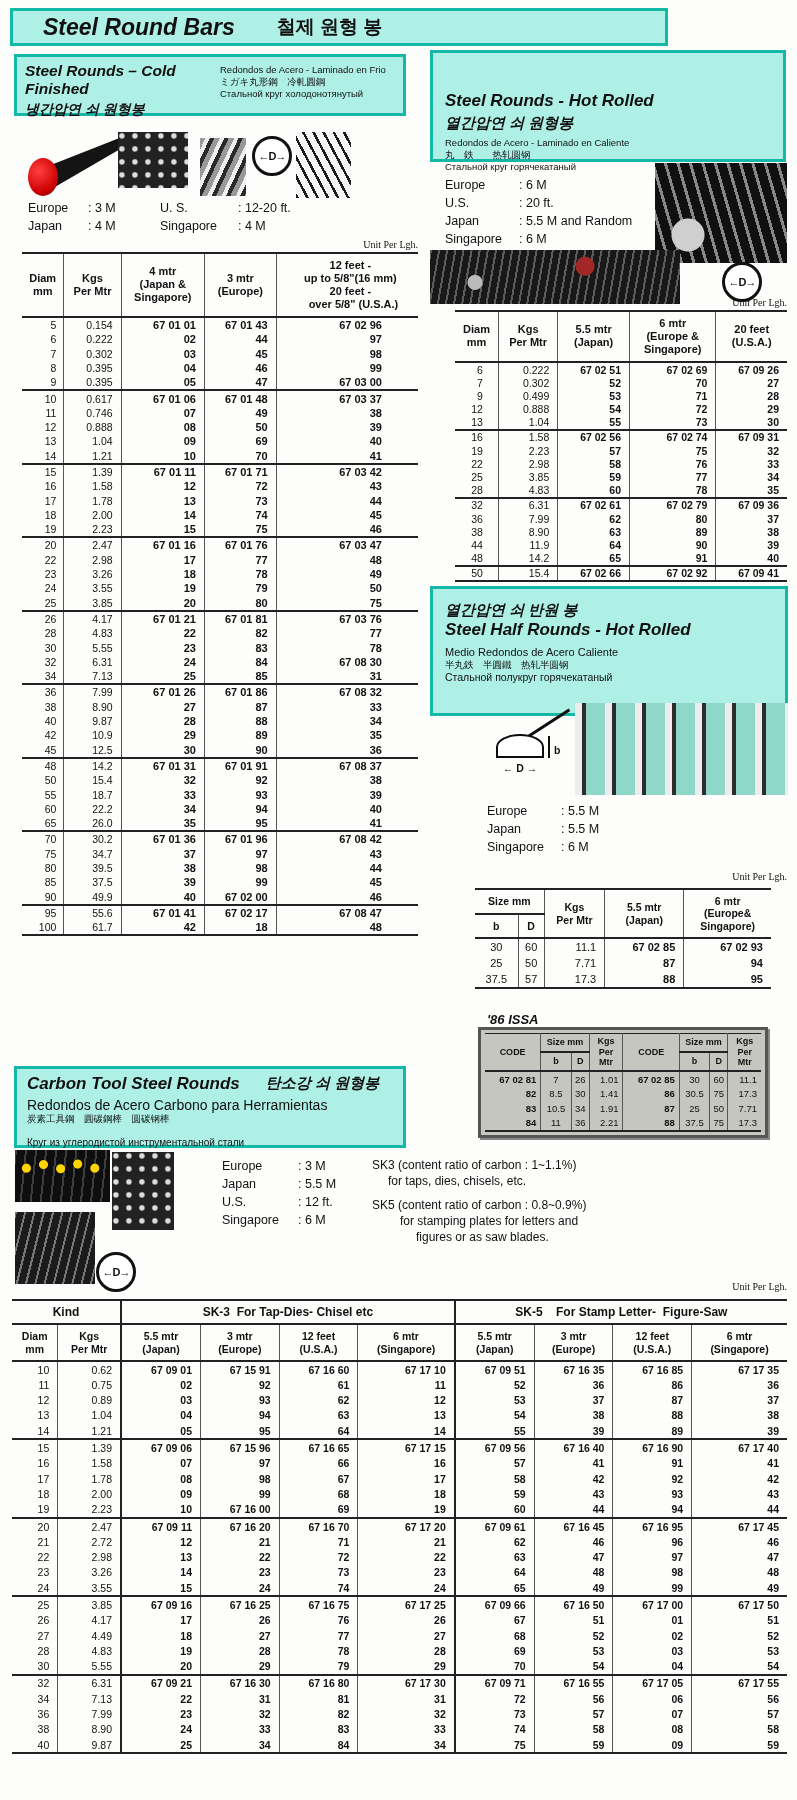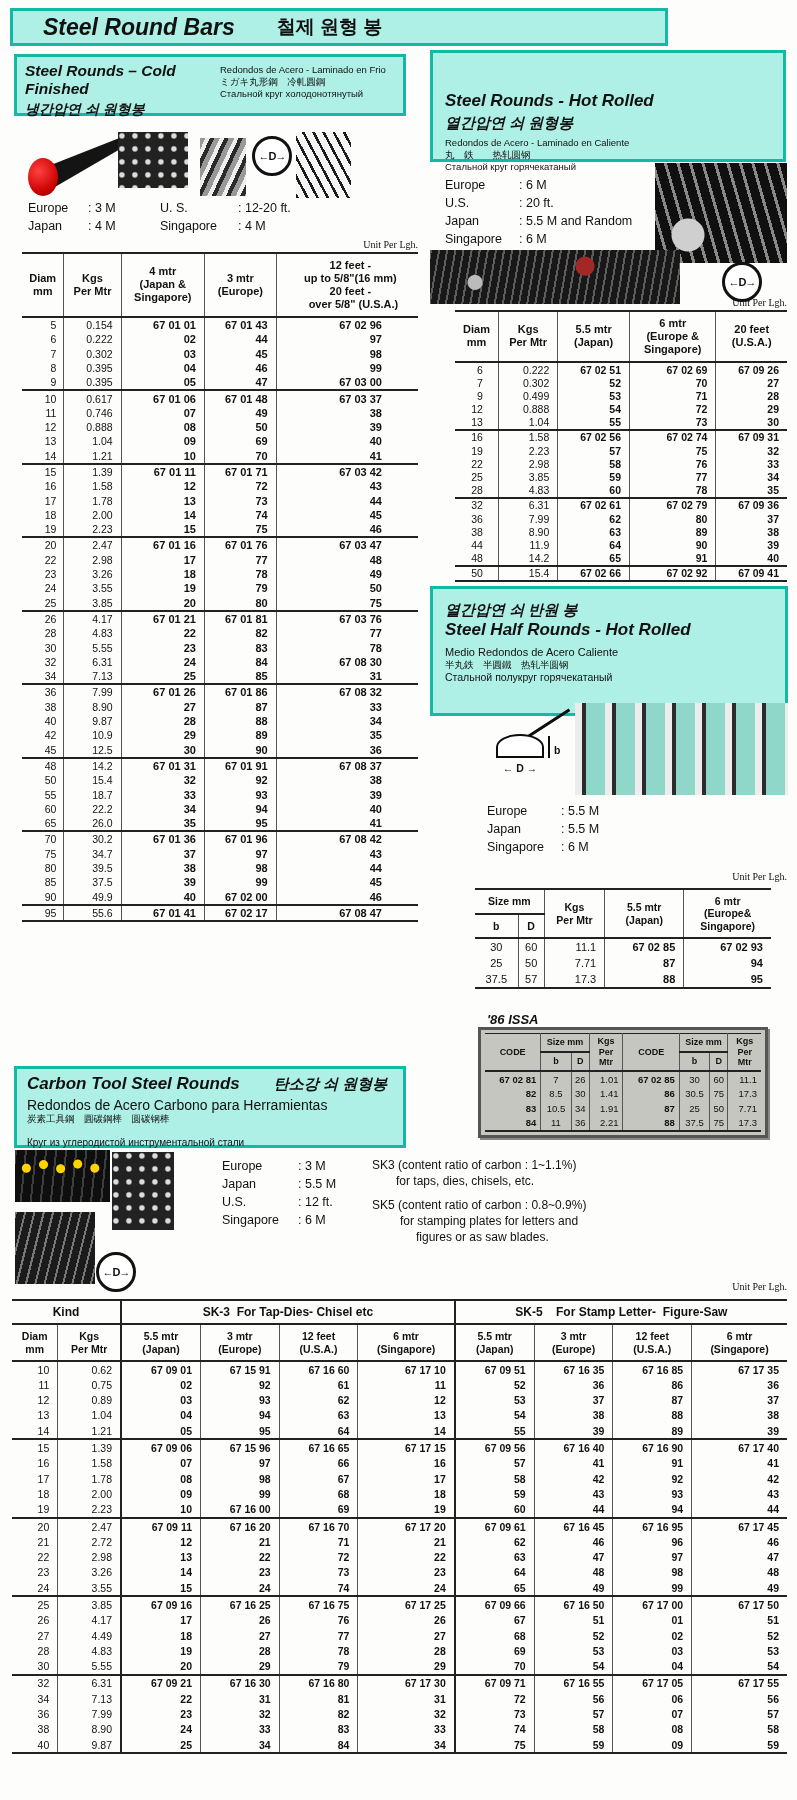--- a/index.html
+++ b/index.html
@@ -448,20 +448,27 @@
             <td>67 02 00</td>
             <td>46</td>
           </tr>
           <tr class="group-start">
             <td>95</td>
             <td>55.6</td>
             <td>67 01 41</td>
             <td>67 02 17</td>
             <td>67 08 47</td>
           </tr>
+          <tr>
+            <td>100</td>
+            <td>61.7</td>
+            <td>42</td>
+            <td>18</td>
+            <td>48</td>
+          </tr>
         </tbody>
       </table>
     </div>
 
   <div class="abs box" style="left:430px;top:50px;width:356px;height:112px;padding:6px 12px;">
     <div class="ital" style="font-size:17px;margin-top:32px;">Steel Rounds - Hot Rolled</div>
     <div class="ital" style="font-size:15px;margin-top:3px;">열간압연 쇠 원형봉</div>
     <div class="small" style="margin-top:4px;">
       <div>Redondos de Acero - Laminado en Caliente</div>
       <div>丸　鉄　　热轧圆钢</div>
@@ -768,21 +775,21 @@
             <td>88</td>
             <td>37.5</td>
             <td>75</td>
             <td>17.3</td>
           </tr>
         </tbody>
       </table>
     </div>
 
   <div class="abs box" style="left:14px;top:1066px;width:392px;height:82px;padding:5px 10px;">
-    <div style="display:flex;align-items:center;gap:34px;">
+    <div style="display:flex;align-items:flex-start;gap:26px;">
       <span class="ital" style="font-size:17px;">Carbon Tool Steel Rounds</span>
       <span class="ital" style="font-size:15px;">탄소강 쇠 원형봉</span>
     </div>
     <div style="font-size:14px;margin-top:3px;">Redondos de Acero Carbono para Herramientas</div>
     <div class="small">炭素工具鋼　圓碳鋼棒　圆碳钢棒</div>
     <div style="font-size:10px;margin-top:12px;">Круг из углеродистой инструментальной стали</div>
   </div>
 
   <div class="abs ph-carb1" style="left:15px;top:1150px;width:95px;height:52px;"></div>
   <div class="abs ph-bundle" style="left:112px;top:1152px;width:62px;height:78px;"></div>
@@ -803,21 +810,21 @@
         <span>: 12 ft.</span>
       </div>
     <div class="lenrow">
         <span class="lk" style="width:76px;">Singapore</span>
         <span>: 6 M</span>
       </div>
   </div>
 
   <div class="abs" style="left:372px;top:1157px;font-size:12px;line-height:16px;">
     <div>SK3 (content ratio of carbon : 1~1.1%)</div>
-    <div style="margin-left:24px;">for taps, dies, chisels, etc.</div>
+    <div style="margin-left:16px;">for taps, dies, chisels, etc.</div>
     <div style="margin-top:8px;">SK5 (content ratio of carbon : 0.8~0.9%)</div>
     <div style="margin-left:28px;">for stamping plates for letters and</div>
     <div style="margin-left:44px;">figures or as saw blades.</div>
   </div>
 
   <div class="abs unit" style="left:619px;top:1281px;width:168px;">Unit Per Lgh.</div>
 
   <div class="abs tblhost t-carbon" style="left:12px;top:1299px;width:775px;">
       <table>
         <thead>

